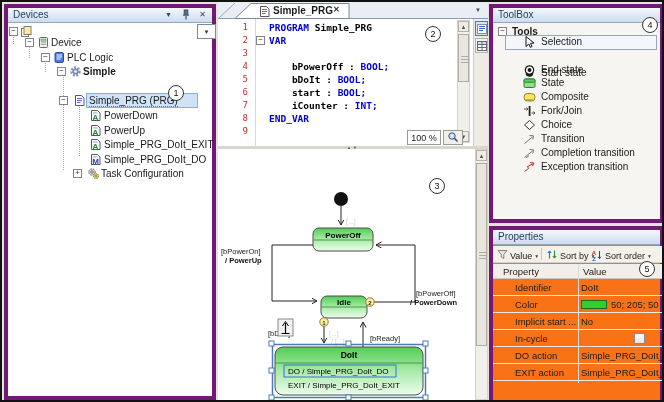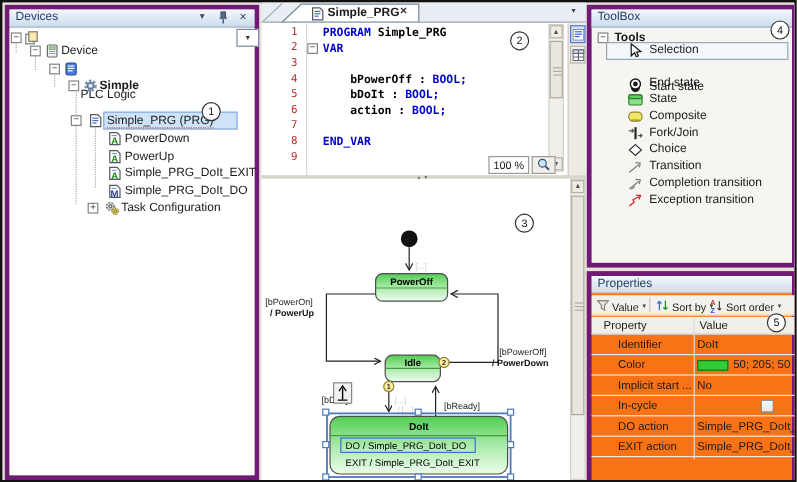--- a/index.html
+++ b/index.html
@@ -128,21 +128,21 @@
           <span class="tlabel" style="left: 43px;">Device</span>
         </div>
         <div class="tree-row" style="top: 26px;">
           <div class="tbox" style="left: 33px;">−</div>
           <span class="ticon" style="left: 45px;"><svg width="13" height="13" viewBox="0 0 13 13">
               <rect x="2" y="1.5" width="8.5" height="10" rx="1.5" fill="#4a7ade" stroke="#2b4f94"></rect>
               <rect x="3.5" y="3.5" width="5.5" height="1" fill="#fff"></rect>
               <rect x="3.5" y="5.5" width="5.5" height="1" fill="#fff"></rect>
               <rect x="3.5" y="7.5" width="4" height="1" fill="#fff"></rect>
             </svg></span>
-          <span class="tlabel" style="left: 59px; margin-top: 22px;">PLC Logic</span>
+          <span class="tlabel" style="left: 59px;">PLC Logic</span>
         </div>
         <div class="tree-row" style="top: 40px;">
           <div class="tbox" style="left: 49px;">−</div>
           <span class="ticon" style="left: 61px;"><svg width="13" height="13" viewBox="0 0 13 13">
               <circle cx="6.5" cy="6.5" r="4" fill="none" stroke="#8095b5" stroke-width="2.4" stroke-dasharray="2 1.4"></circle>
               <circle cx="6.5" cy="6.5" r="2.6" fill="#a8b8d0" stroke="#5a6f95"></circle>
               <circle cx="6.5" cy="6.5" r="1.1" fill="#fff"></circle>
             </svg></span>
           <span class="tlabel" style="left: 75px; font-weight: bold;">Simple</span>
         </div>
@@ -234,24 +234,25 @@
       <div class="codeline" style="top: 41px;">
         <span class="lnum">4</span>
         <span class="codetext"><span class="pl">    bPowerOff : </span><span class="ty">BOOL;</span></span>
       </div>
       <div class="codeline" style="top: 54px;">
         <span class="lnum">5</span>
         <span class="codetext"><span class="pl">    bDoIt : </span><span class="ty">BOOL;</span></span>
       </div>
       <div class="codeline" style="top: 67px;">
         <span class="lnum">6</span>
-        <span class="codetext"><span class="pl">    action : </span><span class="ty">BOOL;</span></span>
+        <span class="codetext"><span class="pl">    start : </span><span class="ty">BOOL;</span></span>
       </div>
       <div class="codeline" style="top: 80px;">
         <span class="lnum">7</span>
+        <span class="codetext"><span class="pl">    iCounter : </span><span class="ty">INT;</span></span>
       </div>
       <div class="codeline" style="top: 93px;">
         <span class="lnum">8</span>
         <span class="codetext"><span class="kw">END_VAR</span></span>
       </div>
       <div class="codeline" style="top: 106px;">
         <span class="lnum">9</span>
         <span class="codetext"></span>
       </div>
     </div>

